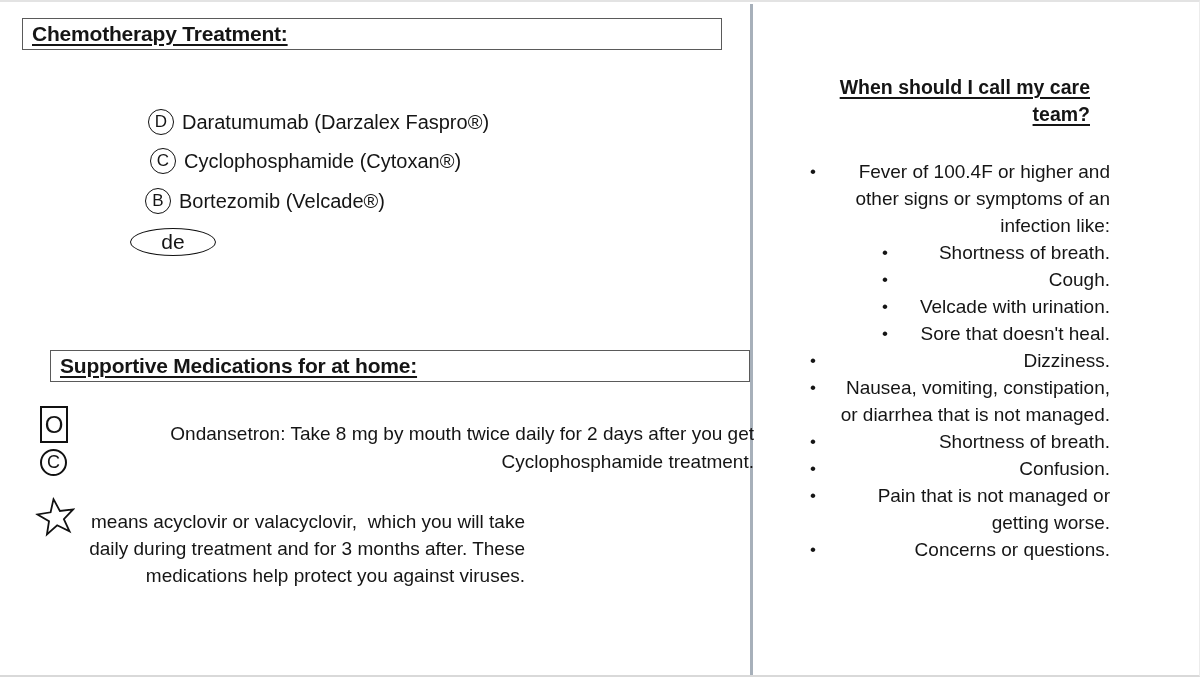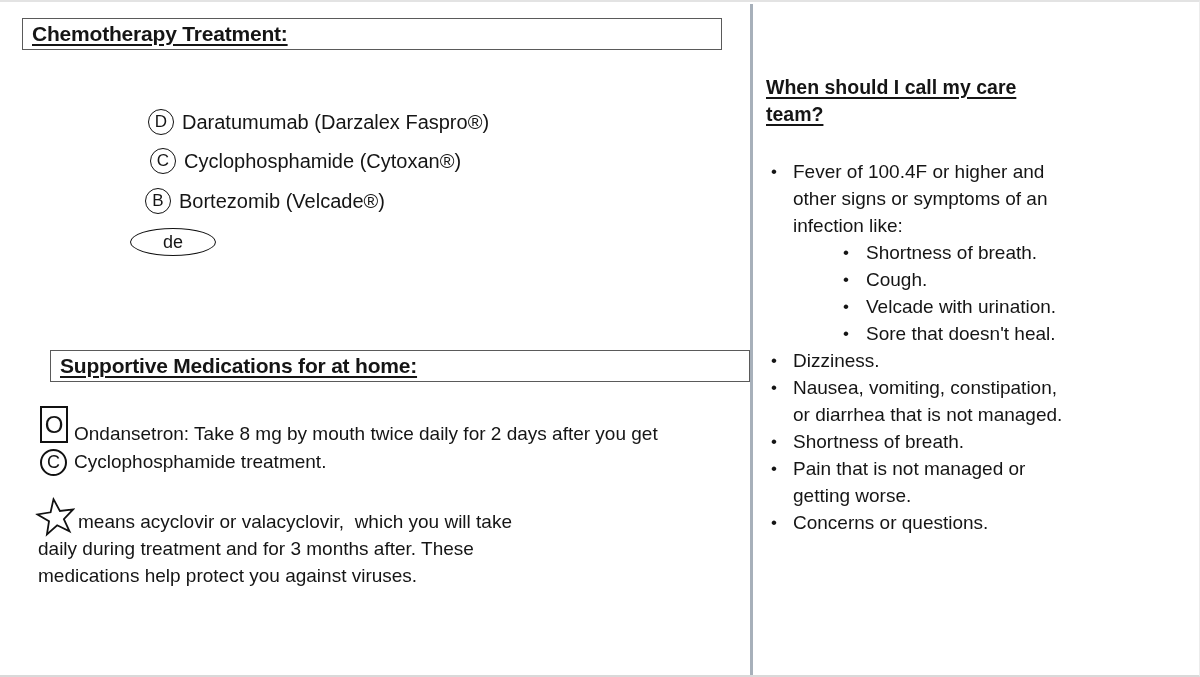--- a/index.html
+++ b/index.html
@@ -2,21 +2,21 @@
 <html><head>
 <meta charset="utf-8">
 <style>
   * { margin:0; padding:0; box-sizing:border-box; }
   html,body { width:1200px; height:677px; background:#fff; }
   body { font-family:"Liberation Sans","DejaVu Sans",sans-serif; color:#151515; }
 
   .page {
     position:relative; width:1200px; height:677px; background:#fff;
     border-top:2px solid #e3e3e3; border-bottom:2px solid #d9d9d9;
-    border-right:1px solid #ececec; overflow:hidden;
+    border-right:1px solid #ececec; overflow:hidden;text-align:right;
   }
 
   
   .divider { position:absolute; left:750px; top:2px; width:3px; height:671px; background:#a7b0ba; }
 
   
   .header-box {
     position:absolute; left:22px; width:700px; height:32px;
     border:1px solid #5a5a5a; display:flex; align-items:center; padding-left:9px;
   }
@@ -34,21 +34,21 @@
   .med-row.row-2 { left:145px; top:184px; }
   .med-row.row-3 { left:130px; top:225px; }
   .med-symbol.circle {
     width:26px; height:26px; border:1.5px solid #111; border-radius:50%;
     display:flex; align-items:center; justify-content:center;
     font-size:17px; margin-right:8px; flex:0 0 auto;
   }
   .med-symbol.ellipse {
     width:86px; height:28px; border:1.5px solid #111; border-radius:50%;
     display:flex; align-items:center; justify-content:center;
-    font-size:18px; margin-right:4px; flex:0 0 auto;
+    font-size:21px; margin-right:4px; flex:0 0 auto;
   }
   .med-label { font-size:20px; white-space:nowrap; }
 
   
   .o-box {
     position:absolute; left:40px; top:404px; width:28px; height:37px;
     border:2px solid #111; display:flex; align-items:center; justify-content:center;
     font-size:24px;
   }
   .c-circle {
@@ -59,21 +59,21 @@
   .ondansetron-text { position:absolute; left:74px; top:418px; width:680px; font-size:19px; line-height:28px; }
 
   
   .star-icon { position:absolute; left:36px; top:495px; transform:rotate(-8deg); }
   .star-note {
     position:absolute; left:38px; top:506px; width:487px;
     font-size:19px; line-height:27px; text-indent:40px; white-space:pre-wrap;
   }
 
   
-  .right-panel { position:absolute; left:766px; top:72px; width:332px; }
+  .right-panel { position:absolute; left:805px; top:72px; width:332px; }
   .care-heading {
     font-size:19.5px; font-weight:bold; text-decoration:underline;
     text-decoration-thickness:2px; text-underline-offset:3px;
     line-height:27px; width:285px; margin-bottom:1px;
   }
   ul.care-list { list-style:none;margin-top:30px; }
   ul.care-list > li {
     position:relative; padding-left:27px; font-size:19px; line-height:27px; width:305px;
   }
   ul.care-list > li::before { content:"•"; position:absolute; left:5px; font-size:17px; }
@@ -131,18 +131,19 @@
     <ul class="care-list">
         <li>Fever of 100.4F or higher and other signs or symptoms of an infection like:<ul class="care-sublist">
             <li>Shortness of breath.</li>
             <li>Cough.</li>
             <li>Velcade with urination.</li>
             <li>Sore that doesn't heal.</li>
           </ul></li>
         <li>Dizziness.</li>
         <li>Nausea, vomiting, constipation, or diarrhea that is not managed.</li>
         <li>Shortness of breath.</li>
+        <li>Confusion.</li>
         <li>Pain that is not managed or getting worse.</li>
         <li>Concerns or questions.</li>
       </ul>
   </div>
 
 </div>
 
 </body></html>

